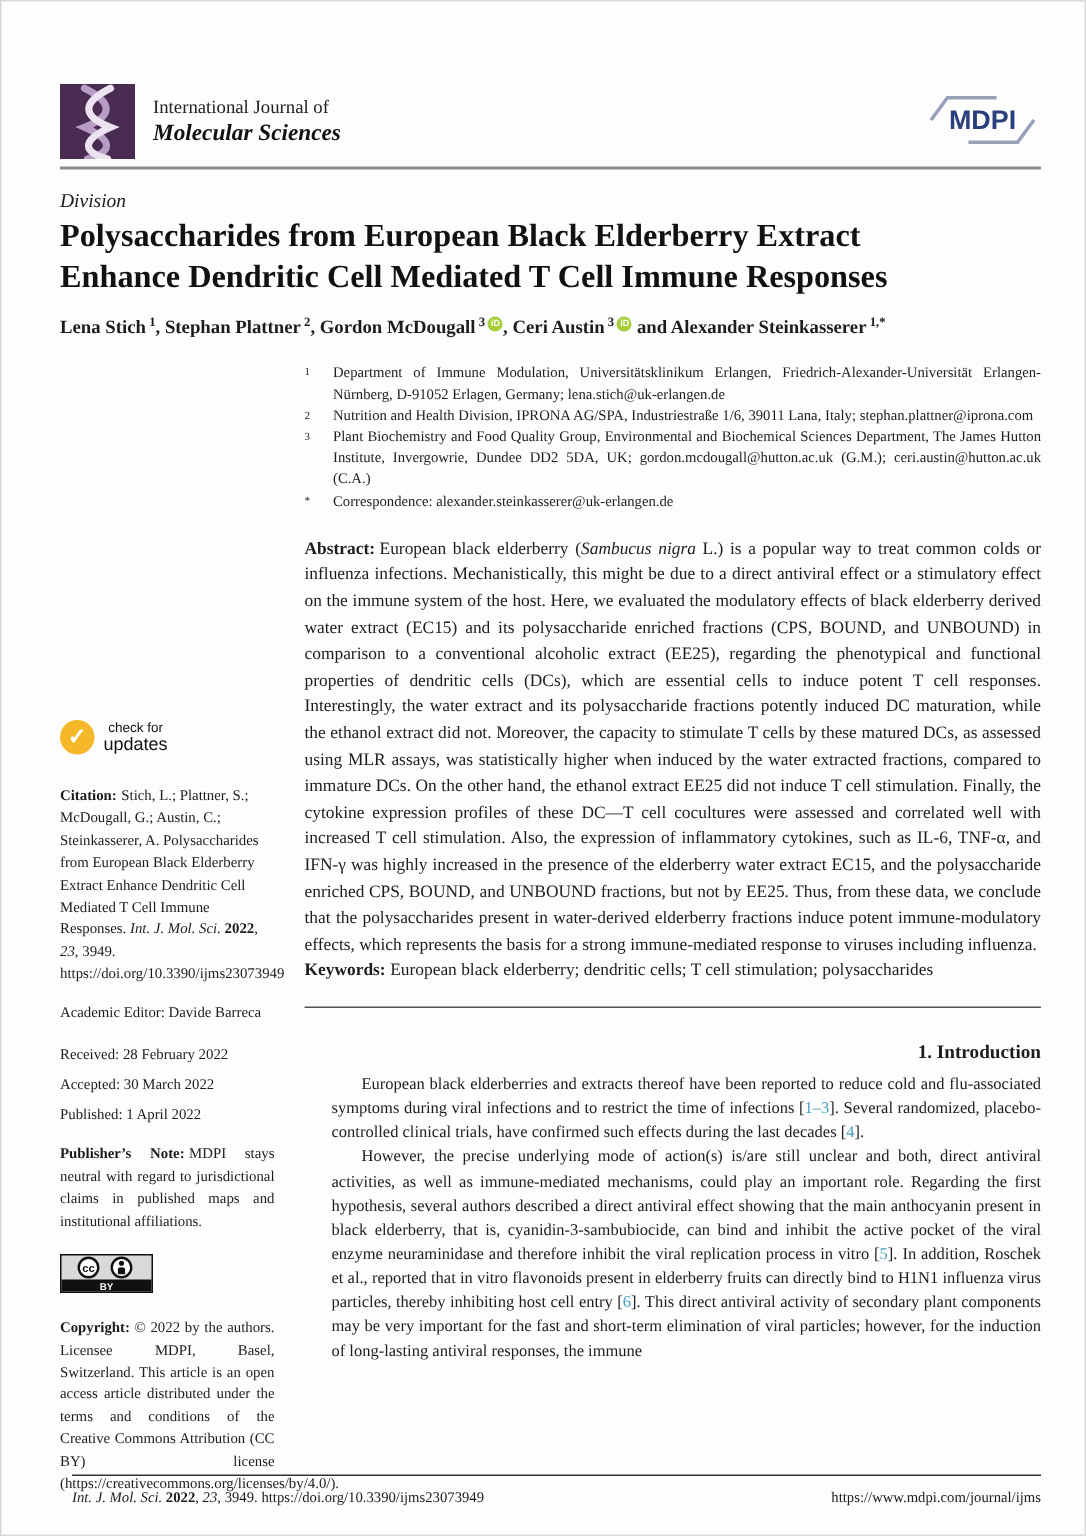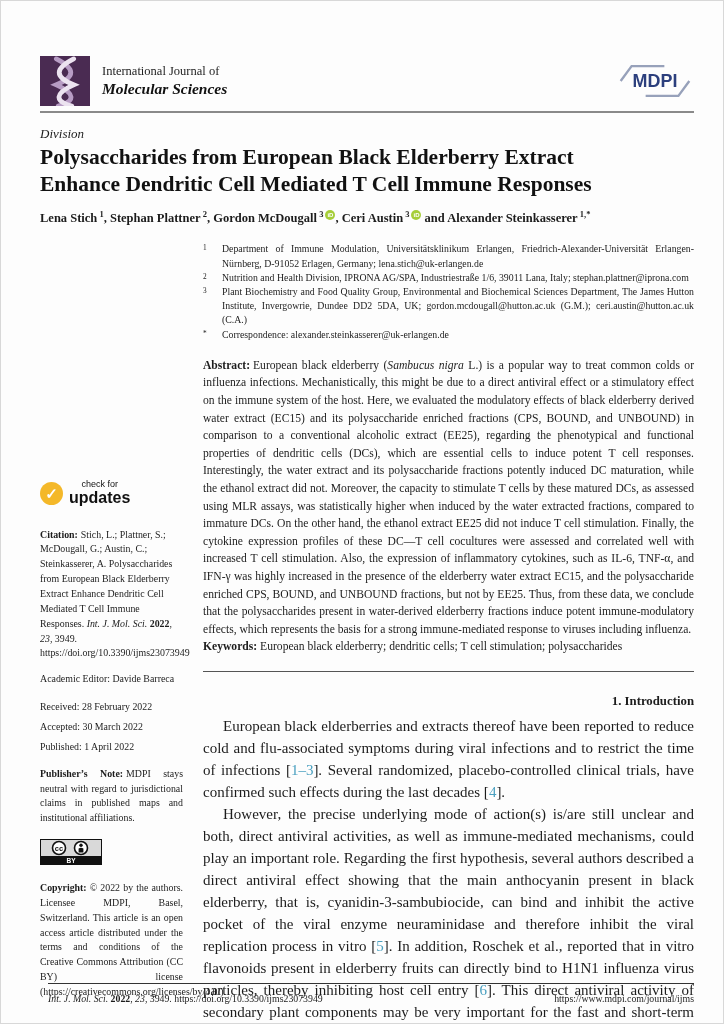--- a/index.html
+++ b/index.html
@@ -43,35 +43,35 @@
   .main{margin-left:163px;width:491px;}
   .aff{display:grid;grid-template-columns:19px 1fr;font-size:9.8px;line-height:1.45;text-align:justify;}
   .aff-m{font-size:7.3px;vertical-align:top;padding-top:1px;}
   .aff-t{}
   .abstract{margin-top:15px;font-size:11.6px;line-height:1.52;text-align:justify;}
   .keywords{font-size:11.6px;line-height:1.5;text-align:justify;}
   .lbl{font-weight:bold;margin-right:3px;}
   .kw-rule{border-top:1px solid #555;margin-top:15px;}
   .sec-h{margin-top:22px;font-size:12.8px;font-weight:bold;text-align:right;}
   .body-wrap{margin-top:6px;}
-  .body-p{font-size:15px;line-height:1.47;text-align:justify;text-indent:20px;}
+  .body-p{font-size:11px;line-height:1.47;text-align:justify;text-indent:20px;margin-left:18px;}
   .s-i{font-style:italic;}
   .s-b{font-weight:bold;}
   .s-ref{color:var(--ref);}
   
   .sidebar{position:absolute;left:0;top:238px;width:143px;font-size:9.9px;line-height:1.5;}
   .upd-badge{display:flex;align-items:center;gap:6px;margin-bottom:21px;cursor:pointer;}
   .upd-circle{
     width:23px;height:23px;border-radius:50%;background:var(--badge-yellow);
     color:#fff;font-size:15px;font-weight:bold;text-align:center;line-height:23px;
     font-family:"Liberation Sans",sans-serif;flex:0 0 auto;
   }
   .upd-txt{font-family:"Liberation Sans",sans-serif;line-height:1.05;color:#111;text-align:center;}
   .upd-txt .u1{font-size:9px;}
-  .upd-txt .u2{font-size:16px;font-weight:bold;}
+  .upd-txt .u2{font-size:12px;font-weight:normal;}
   .cite{margin-bottom:11px;}
   .acad{margin-bottom:13px;}
   .dates{margin-bottom:12px;}
   .date-line{margin-bottom:5px;}
   .pubnote{text-align:justify;margin-bottom:13px;}
   .cc-badge{margin:0 0 11px 0;display:block;}
   .copyright{text-align:justify;}
   
   .footer{position:absolute;left:48px;right:30px;bottom:20px;}
   .footer-rule{border-top:1px solid #333;}

